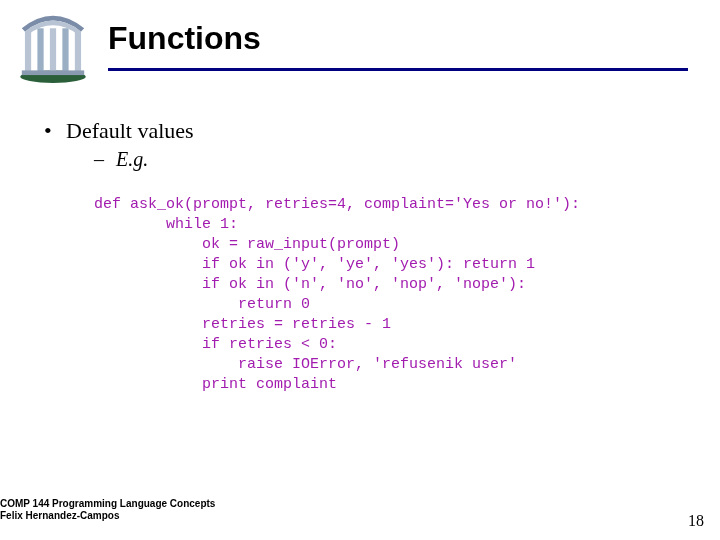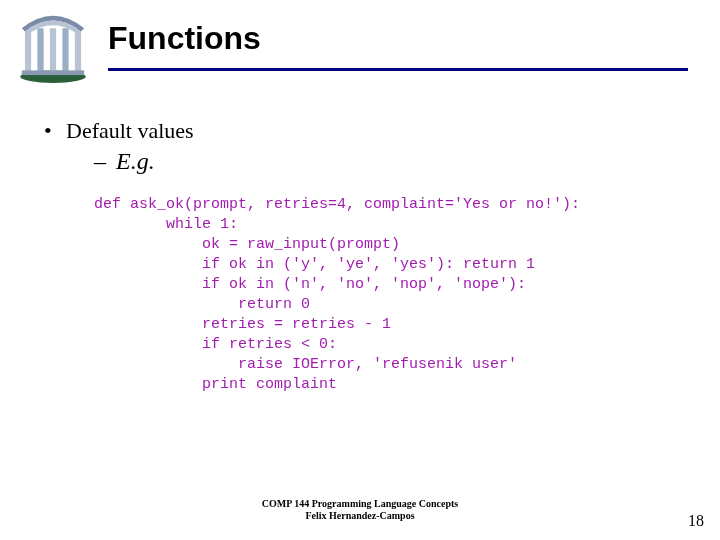--- a/index.html
+++ b/index.html
@@ -44,21 +44,21 @@
     color: #000000;
   }
   .bullet-1 .dot {
     display: inline-block;
     width: 22px;
   }
   .bullet-2 {
     position: absolute;
     top: 148px;
     left: 94px;
-    font-size: 24px;
+    font-size: 20px;
     font-style: italic;
     color: #000000;
   }
   .bullet-2 .dash {
     display: inline-block;
     width: 22px;
     font-style: normal;
   }
   .code {
     position: absolute;
@@ -68,22 +68,21 @@
     font-size: 15px;
     line-height: 20px;
     white-space: pre;
     color: #a21caf;
   }
   .footer {
     position: absolute;
     bottom: 18px;
     left: 0;
     width: 720px;
-    text-align: center;
-    font-family: Liberation Serif, serif;
+    font-family: Liberation Sans, sans-serif;
     font-size: 10px;
     font-weight: bold;
     line-height: 12px;
     color: #000000;
   }
   .pagenum {
     position: absolute;
     bottom: 10px;
     right: 16px;
     font-family: "Times New Roman", Times, serif;

